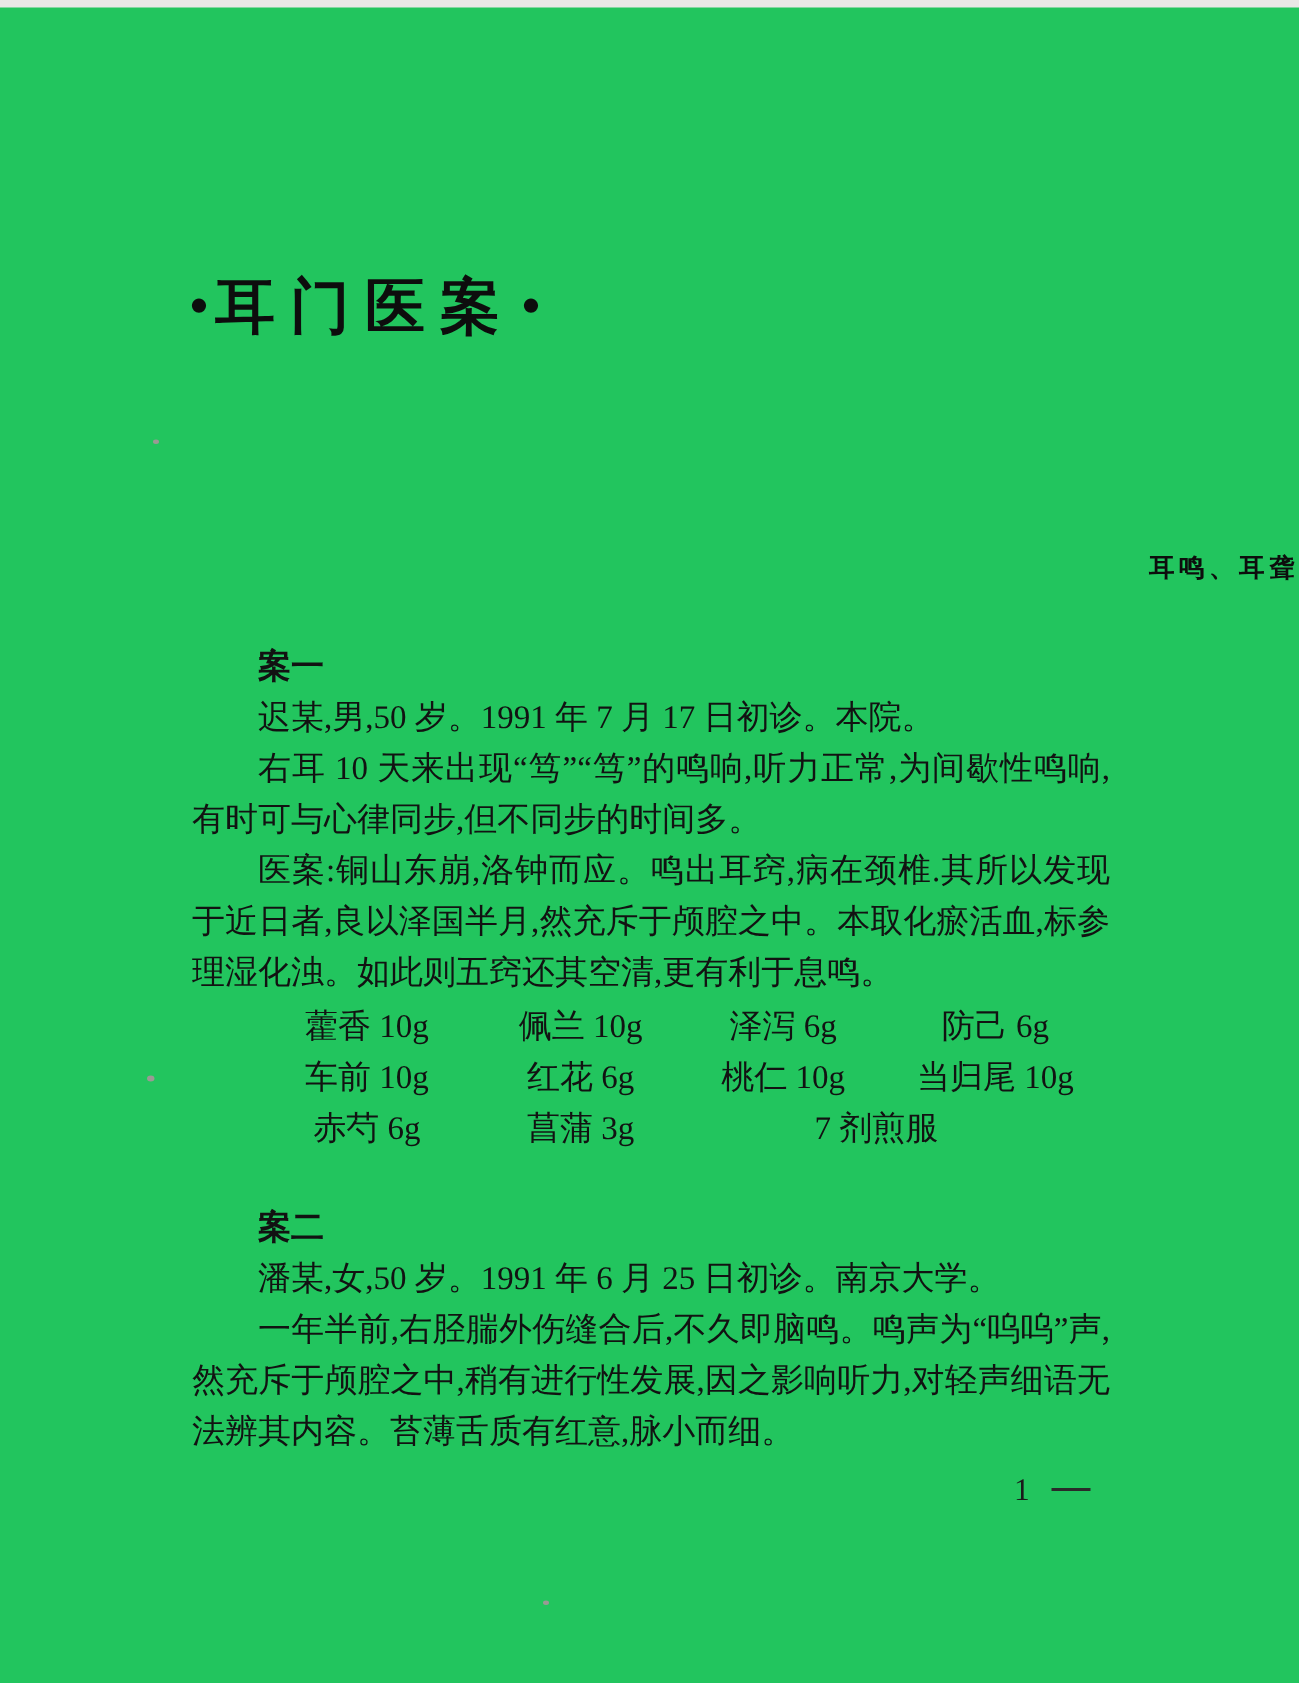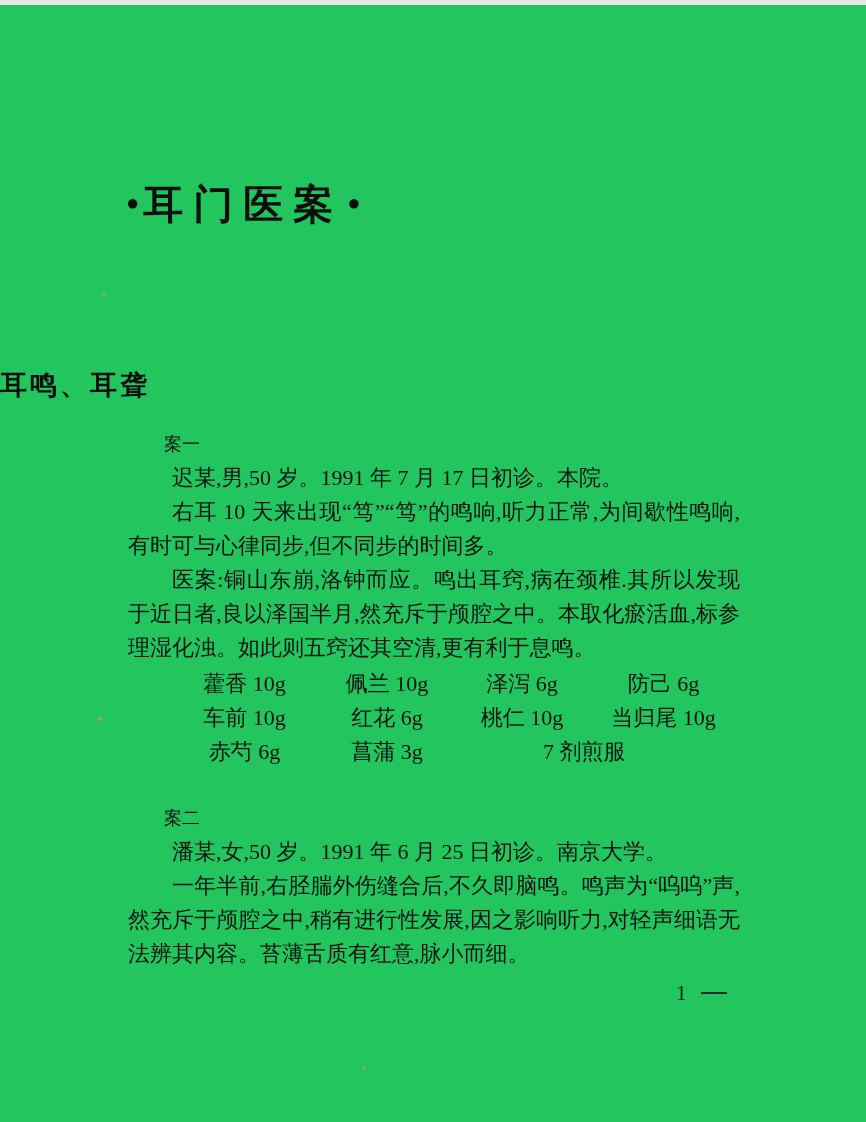--- a/index.html
+++ b/index.html
@@ -35,41 +35,41 @@
     position: relative;
     top: -6px;
     padding: 0 4px;
   }
   
   .section-heading {
     position: absolute;
     left: 0;
     top: 362px;
     width: 100%;
-    text-align: left;
-    font-size: 27px;
+    text-align: right;
+    font-size: 17px;
     font-weight: bold;
     letter-spacing: 3px;
     color: #0d0d0d;
   }
   
   .body-col {
     position: absolute;
     left: 128px;
     top: 422px;
     width: 612px;
     font-size: 22px;
     line-height: 34px;
     text-align: justify;
     color: #121212;
   }
   .case-label {
     font-family: "Liberation Sans", "DejaVu Sans", sans-serif;
-    font-weight: normal;
-    font-size: 18px;
+    font-weight: bold;
+    font-size: 22px;
     margin-left: 2em;
     line-height: 34px;
   }
   .para {
     margin: 0;
     text-indent: 2em;
     font-family: Liberation Serif, serif;
   }
   
   .herb-grid {

